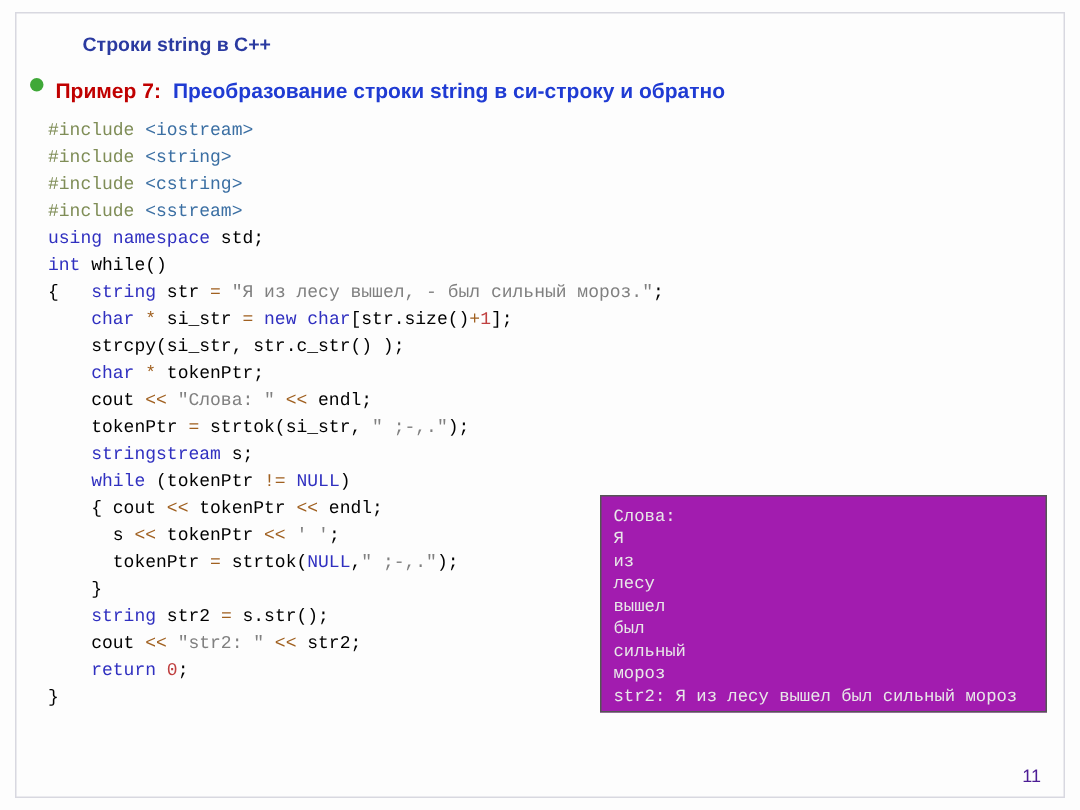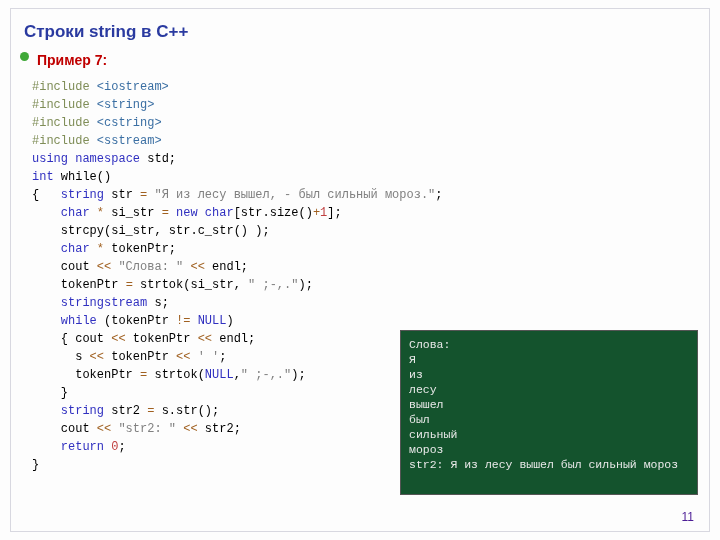--- a/index.html
+++ b/index.html
@@ -12,22 +12,22 @@
     overflow: hidden;
     box-sizing: border-box;
   }
   .slide-border {
     position: absolute;
     left: 10px; top: 8px; right: 10px; bottom: 8px;
     border: 1px solid #d8d8e0;
   }
   .title {
     position: absolute;
-    left: 24px; top: 22px;
-    font-size: 17px;
+    left: 55px; top: 22px;
+    font-size: 13px;
     font-weight: bold;
     color: #2a3aa0;
   }
   .bullet-row {
     position: absolute;
     left: 20px; top: 52px;
     display: flex;
     align-items: flex-start;
     gap: 8px;
     font-size: 14px;
@@ -52,46 +52,47 @@
   .hd { color: #3b6fa3; }  
   .kw { color: #3030c0; }  
   .op { color: #a06020; }  
   .str{ color: #808080; }  
   .id { color: #000; }
   .num{ color: #c04040; }
   .console {
     position: absolute;
     right: 22px; top: 330px;
     width: 280px;
-    background: #14532d;
+    background: #a21caf;
     color: #e8e8e8;
     font-family: Consolas, "Courier New", monospace;
     font-size: 11.5px;
     line-height: 15px;
-    padding: 6px 8px 22px 8px;
+    padding: 6px 8px 2px 8px;
     white-space: pre;
     border: 1px solid #555;
   }
   .pagenum {
     position: absolute;
     right: 26px; bottom: 16px;
     color: #4c1d95;
     font-size: 12px;
   }
 </style>
 </head>
 <body>
 
 <div class="slide-border"></div>
 
 <div class="title">Строки  string в С++</div>
 
 <div class="bullet-row">
   <span class="bullet"></span>
   <span class="p7">Пример 7:</span>
+  <span class="desc">Преобразование строки string в си-строку и обратно</span>
 </div>
 
 <div class="code"><span class="pp">#include</span> <span class="hd">&lt;iostream&gt;</span>
 <span class="pp">#include</span> <span class="hd">&lt;string&gt;</span>
 <span class="pp">#include</span> <span class="hd">&lt;cstring&gt;</span>
 <span class="pp">#include</span> <span class="hd">&lt;sstream&gt;</span>
 <span class="kw">using</span> <span class="kw">namespace</span> <span class="id">std</span>;
 <span class="kw">int</span> <span class="id">while</span>()
 {   <span class="kw">string</span> str <span class="op">=</span> <span class="str">"Я из лесу вышел, - был сильный мороз."</span>;
     <span class="kw">char</span> <span class="op">*</span> si_str <span class="op">=</span> <span class="kw">new</span> <span class="kw">char</span>[str.size()<span class="op">+</span><span class="num">1</span>];

